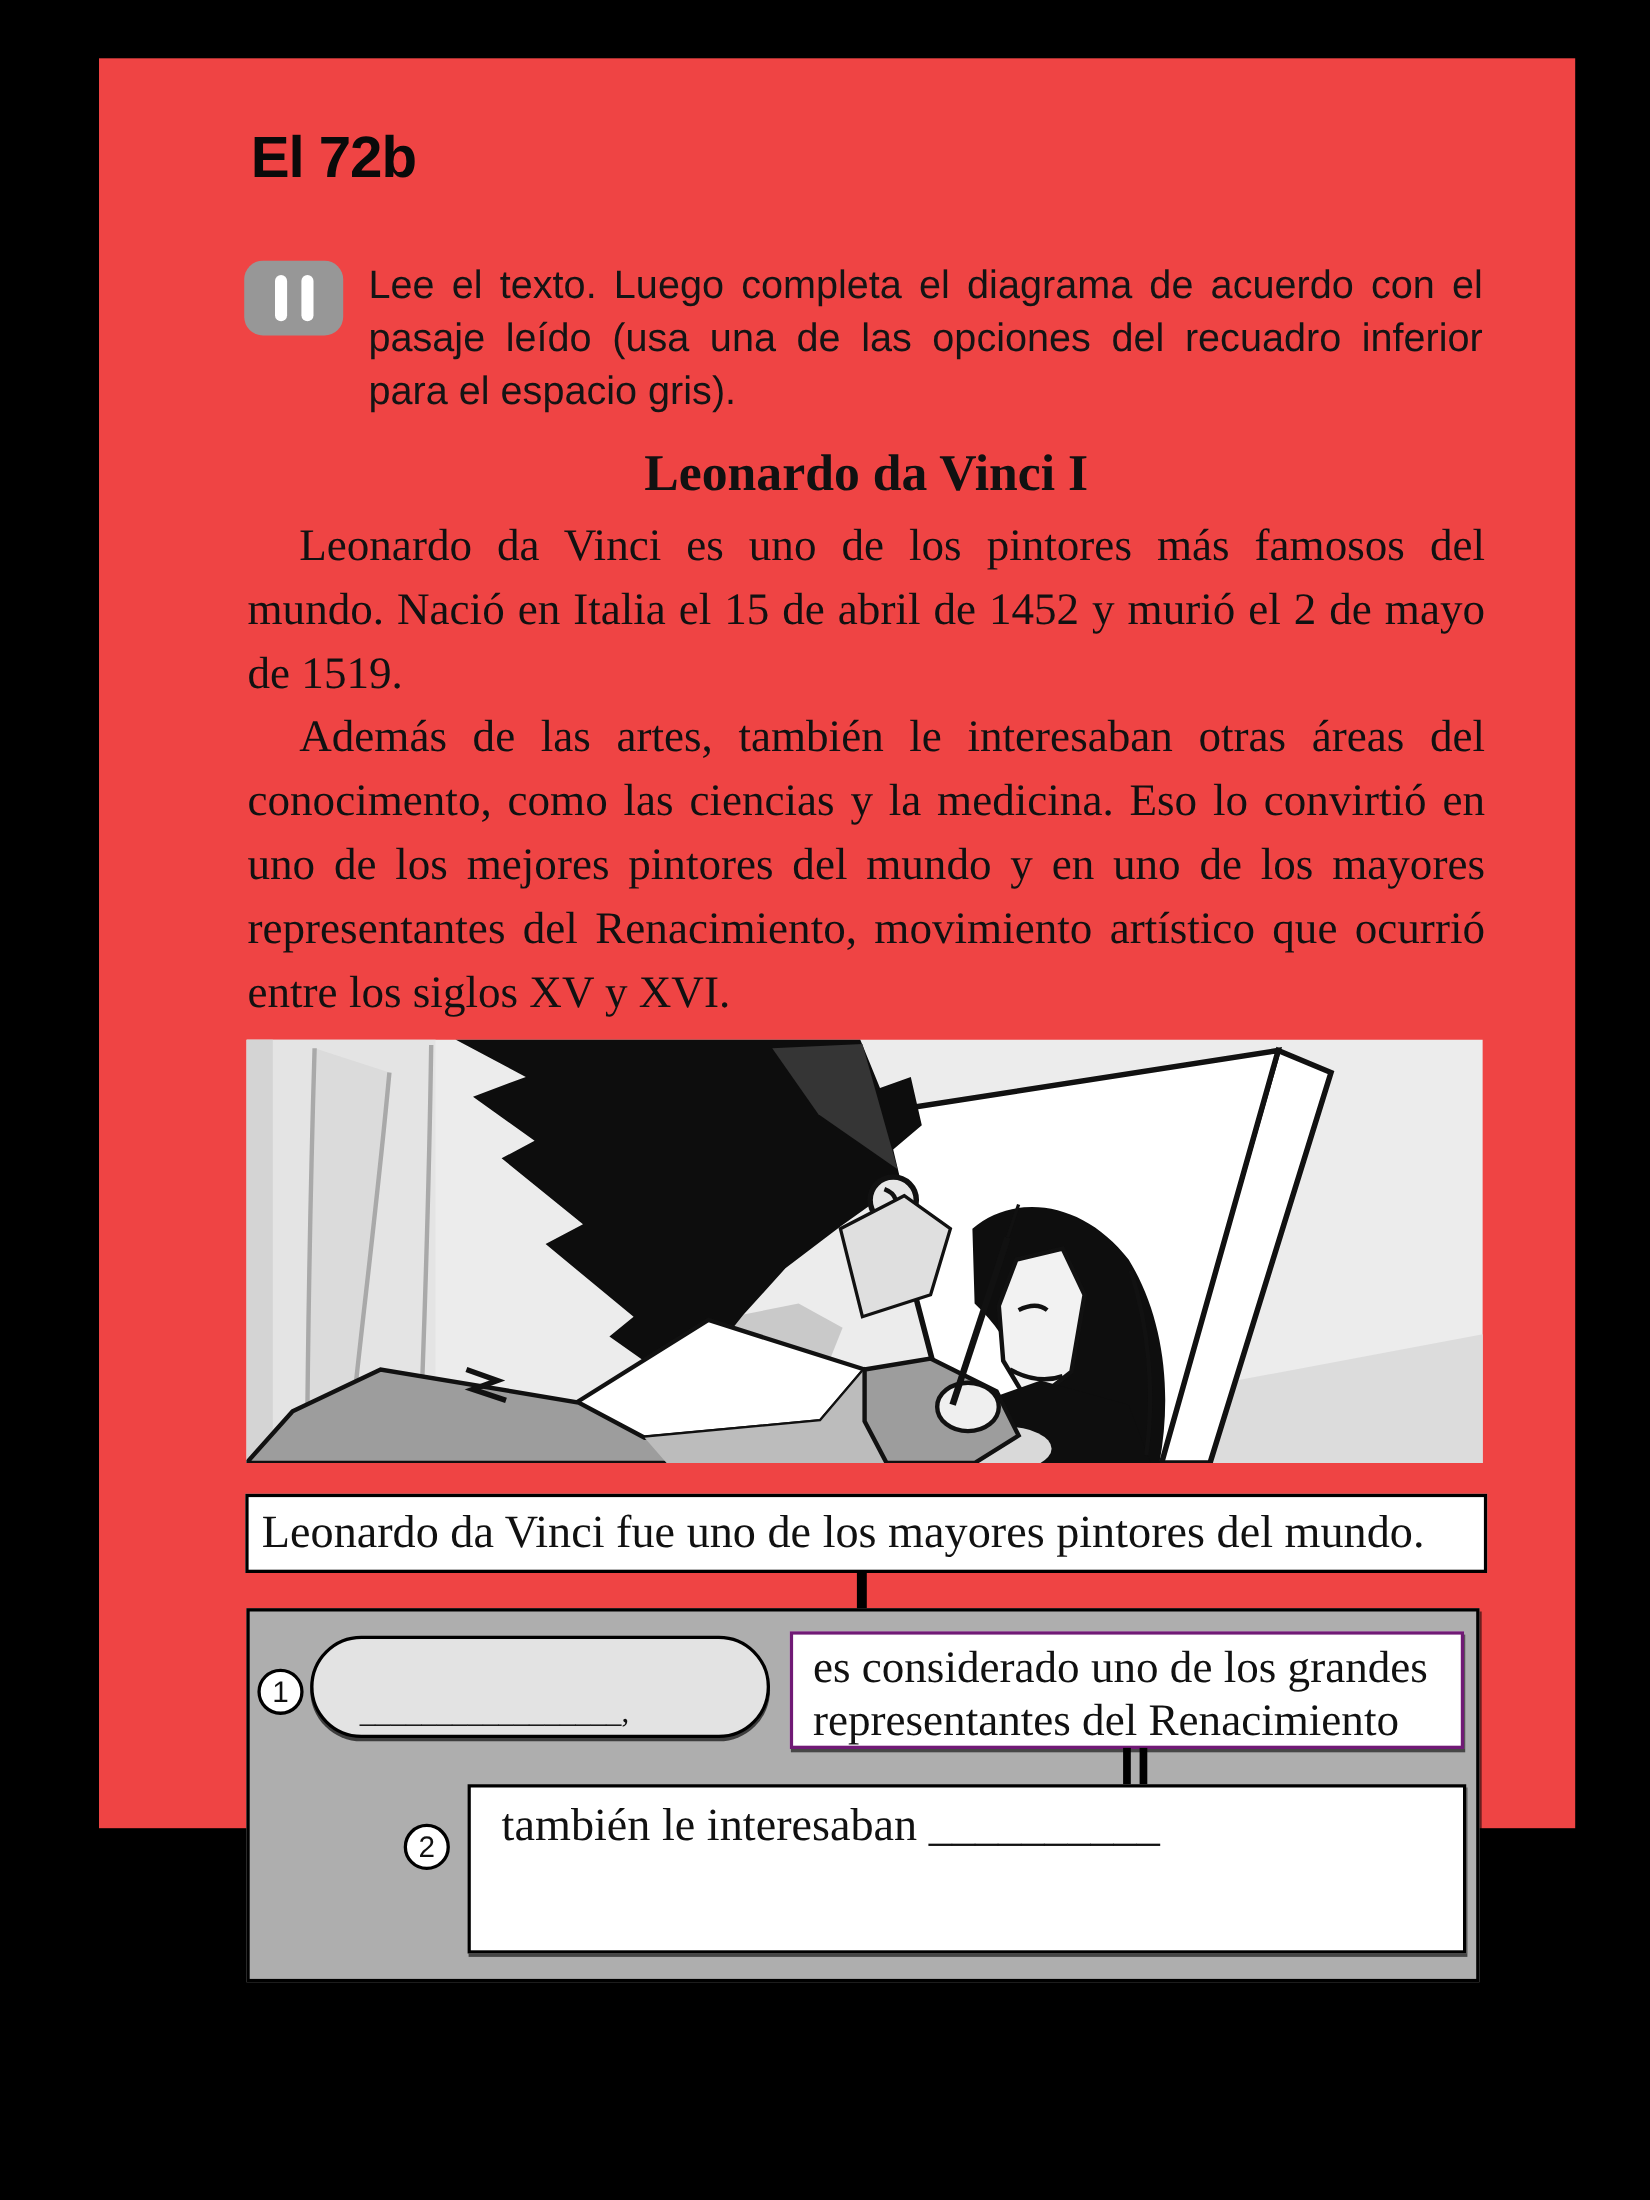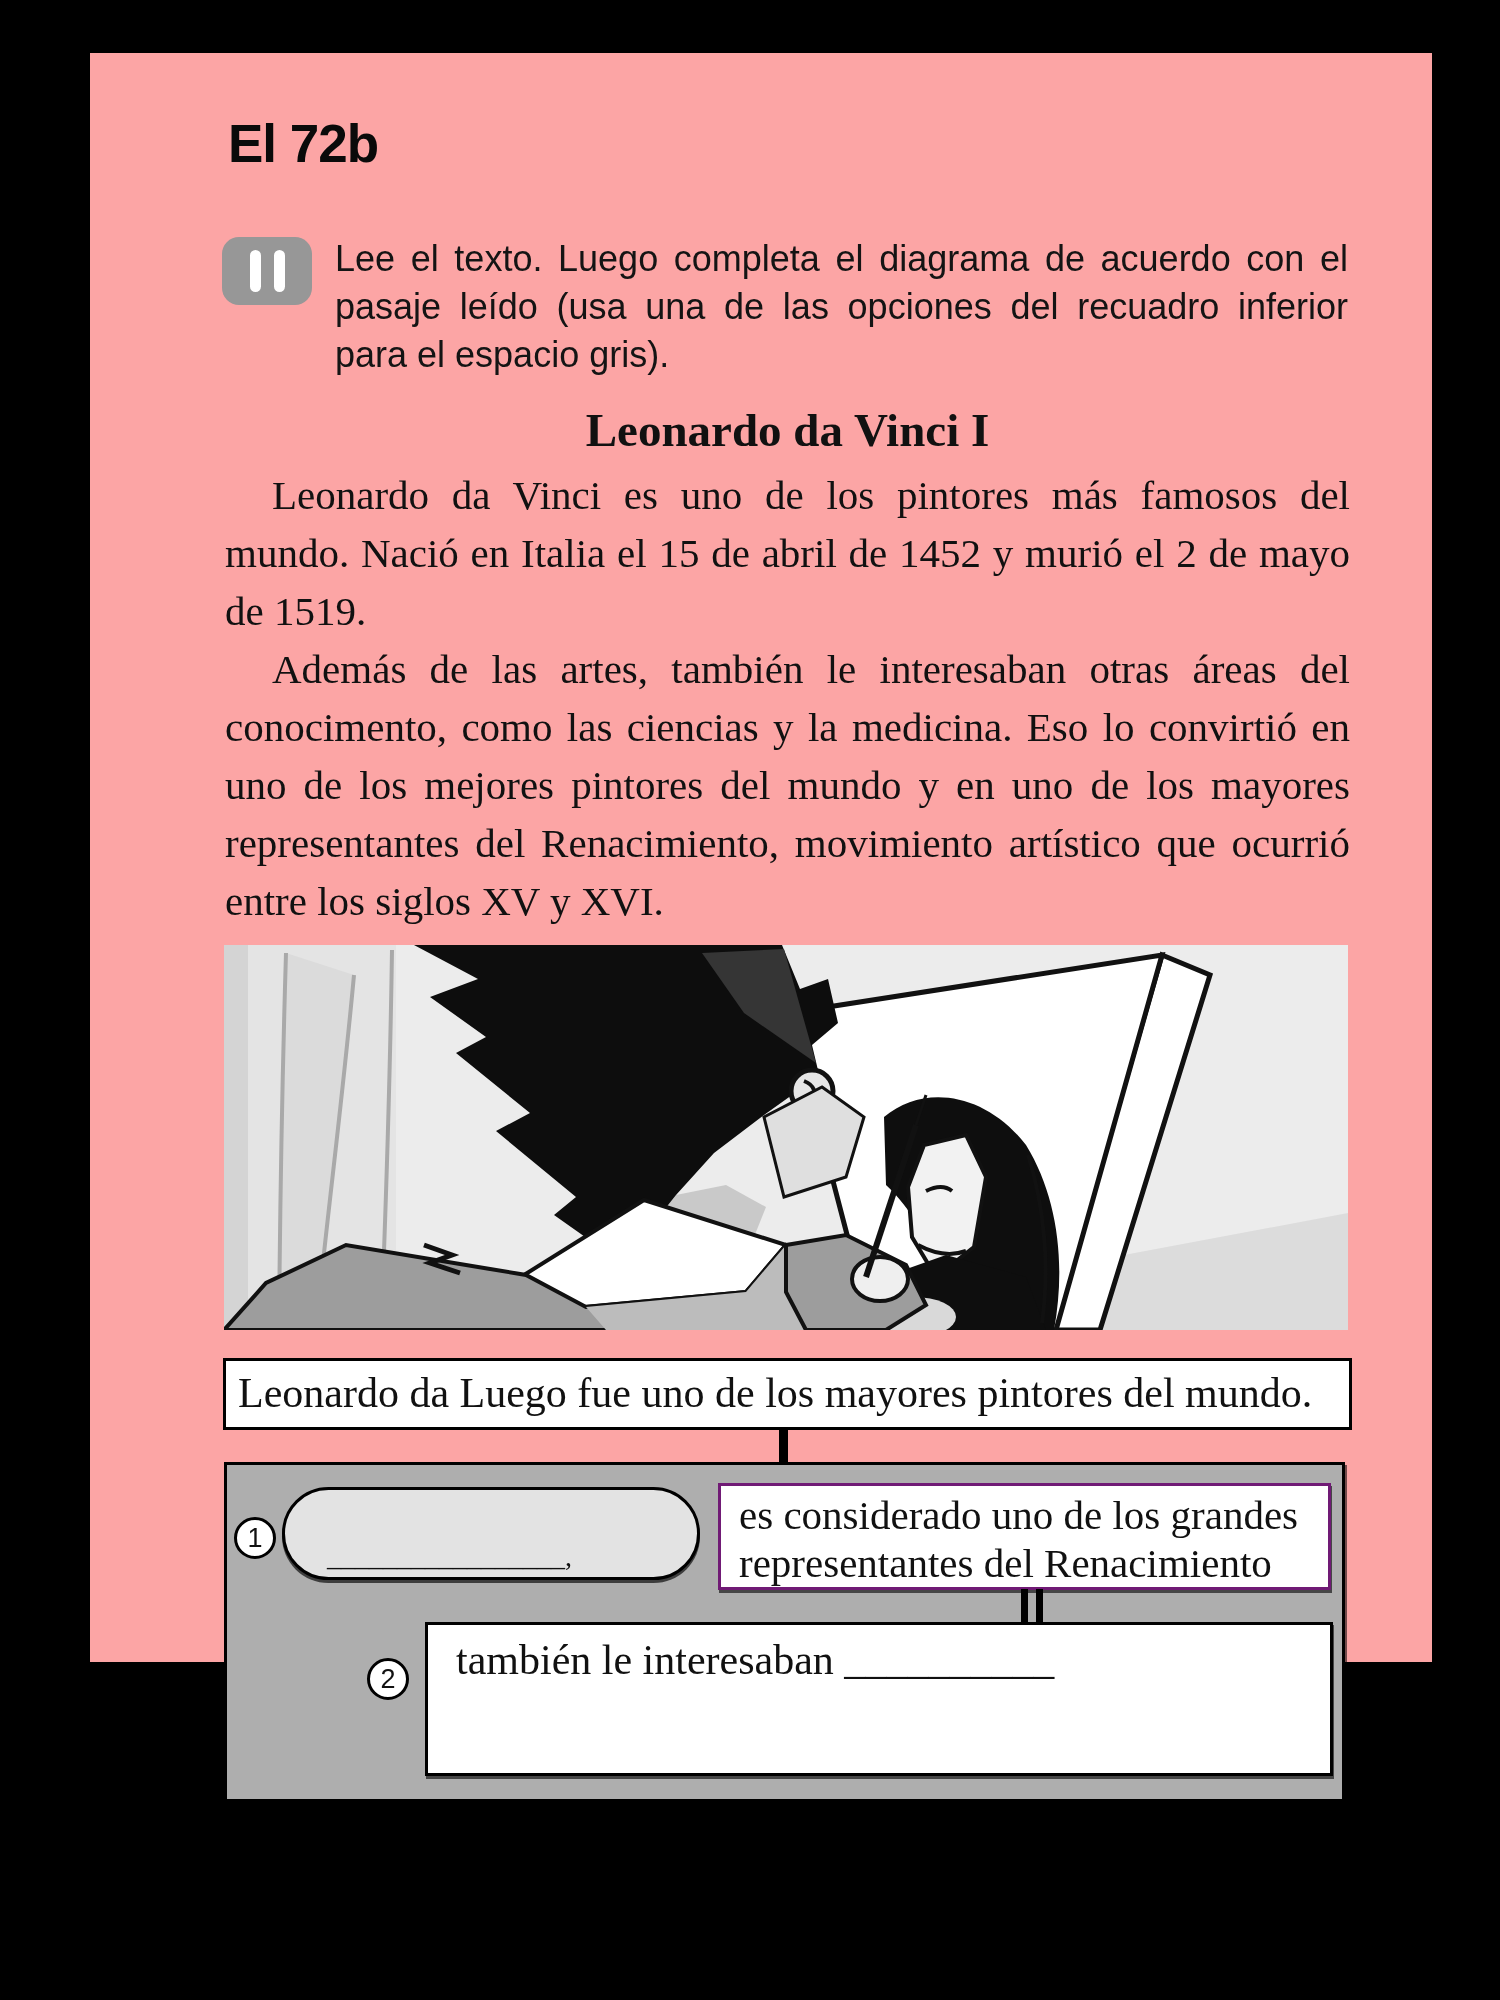--- a/index.html
+++ b/index.html
@@ -1,18 +1,18 @@
 <!DOCTYPE html>
 <html><head>
 <meta charset="utf-8">
 <style>
   html,body{margin:0;padding:0;background:#000;}
   .stage{position:relative;width:1500px;height:2000px;background:#000;overflow:hidden;
          font-family:"Liberation Serif",serif;color:#111;}
-  .page{position:absolute;left:90px;top:53px;width:1342px;height:1609px;background:#fca5a5;}
+  .page{position:absolute;left:90px;top:53px;width:1342px;height:1609px;background:#ef4444;}
 
   .title{position:absolute;left:138px;top:60px;font-family:"Liberation Sans",sans-serif;
          font-size:53px;font-weight:bold;letter-spacing:-1px;color:#0a0a0a;}
 
   .instr-row{position:absolute;left:132px;top:182px;width:1130px;}
   .pause-icon{position:absolute;left:0;top:2px;width:90px;height:68px;background:#979797;
               border-radius:17px;display:flex;align-items:center;justify-content:center;gap:13px;}
   .pause-icon .bar{width:11px;height:42px;background:#fff;border-radius:6px;}
   .instr-text{position:absolute;left:113px;top:0;width:1013px;
               font-family:"Liberation Sans",sans-serif;font-size:36px;line-height:48px;
@@ -134,21 +134,21 @@
           <polygon points="362,362 522,347 562,300 602,322 582,385 382,385" fill="#bcbcbc"></polygon>
           <path d="M200,300 l28,10 l-22,8 l30,10" stroke="#111" stroke-width="5" fill="none"></path>
           <polygon points="562,300 622,290 682,320 702,360 662,385 582,385 562,347" fill="#9d9d9d" stroke="#111" stroke-width="4"></polygon>
           <ellipse cx="656" cy="334" rx="28" ry="22" fill="#efefef" stroke="#111" stroke-width="4"></ellipse>
           <line x1="642" y1="332" x2="692" y2="180" stroke="#111" stroke-width="6"></line>
           <line x1="692" y1="180" x2="702" y2="150" stroke="#111" stroke-width="3"></line>
         </g>
       </svg>
     </figure>
 
-    <div class="mainbox">Leonardo da Luego fue uno de los mayores pintores del mundo.</div>
+    <div class="mainbox">Leonardo da Vinci fue uno de los mayores pintores del mundo.</div>
 
     <div class="conn1"></div>
 
     <div class="diagram">
 
       <div class="num-circle circle1">
         <span>1</span>
       </div>
 
       <div class="pill1">

